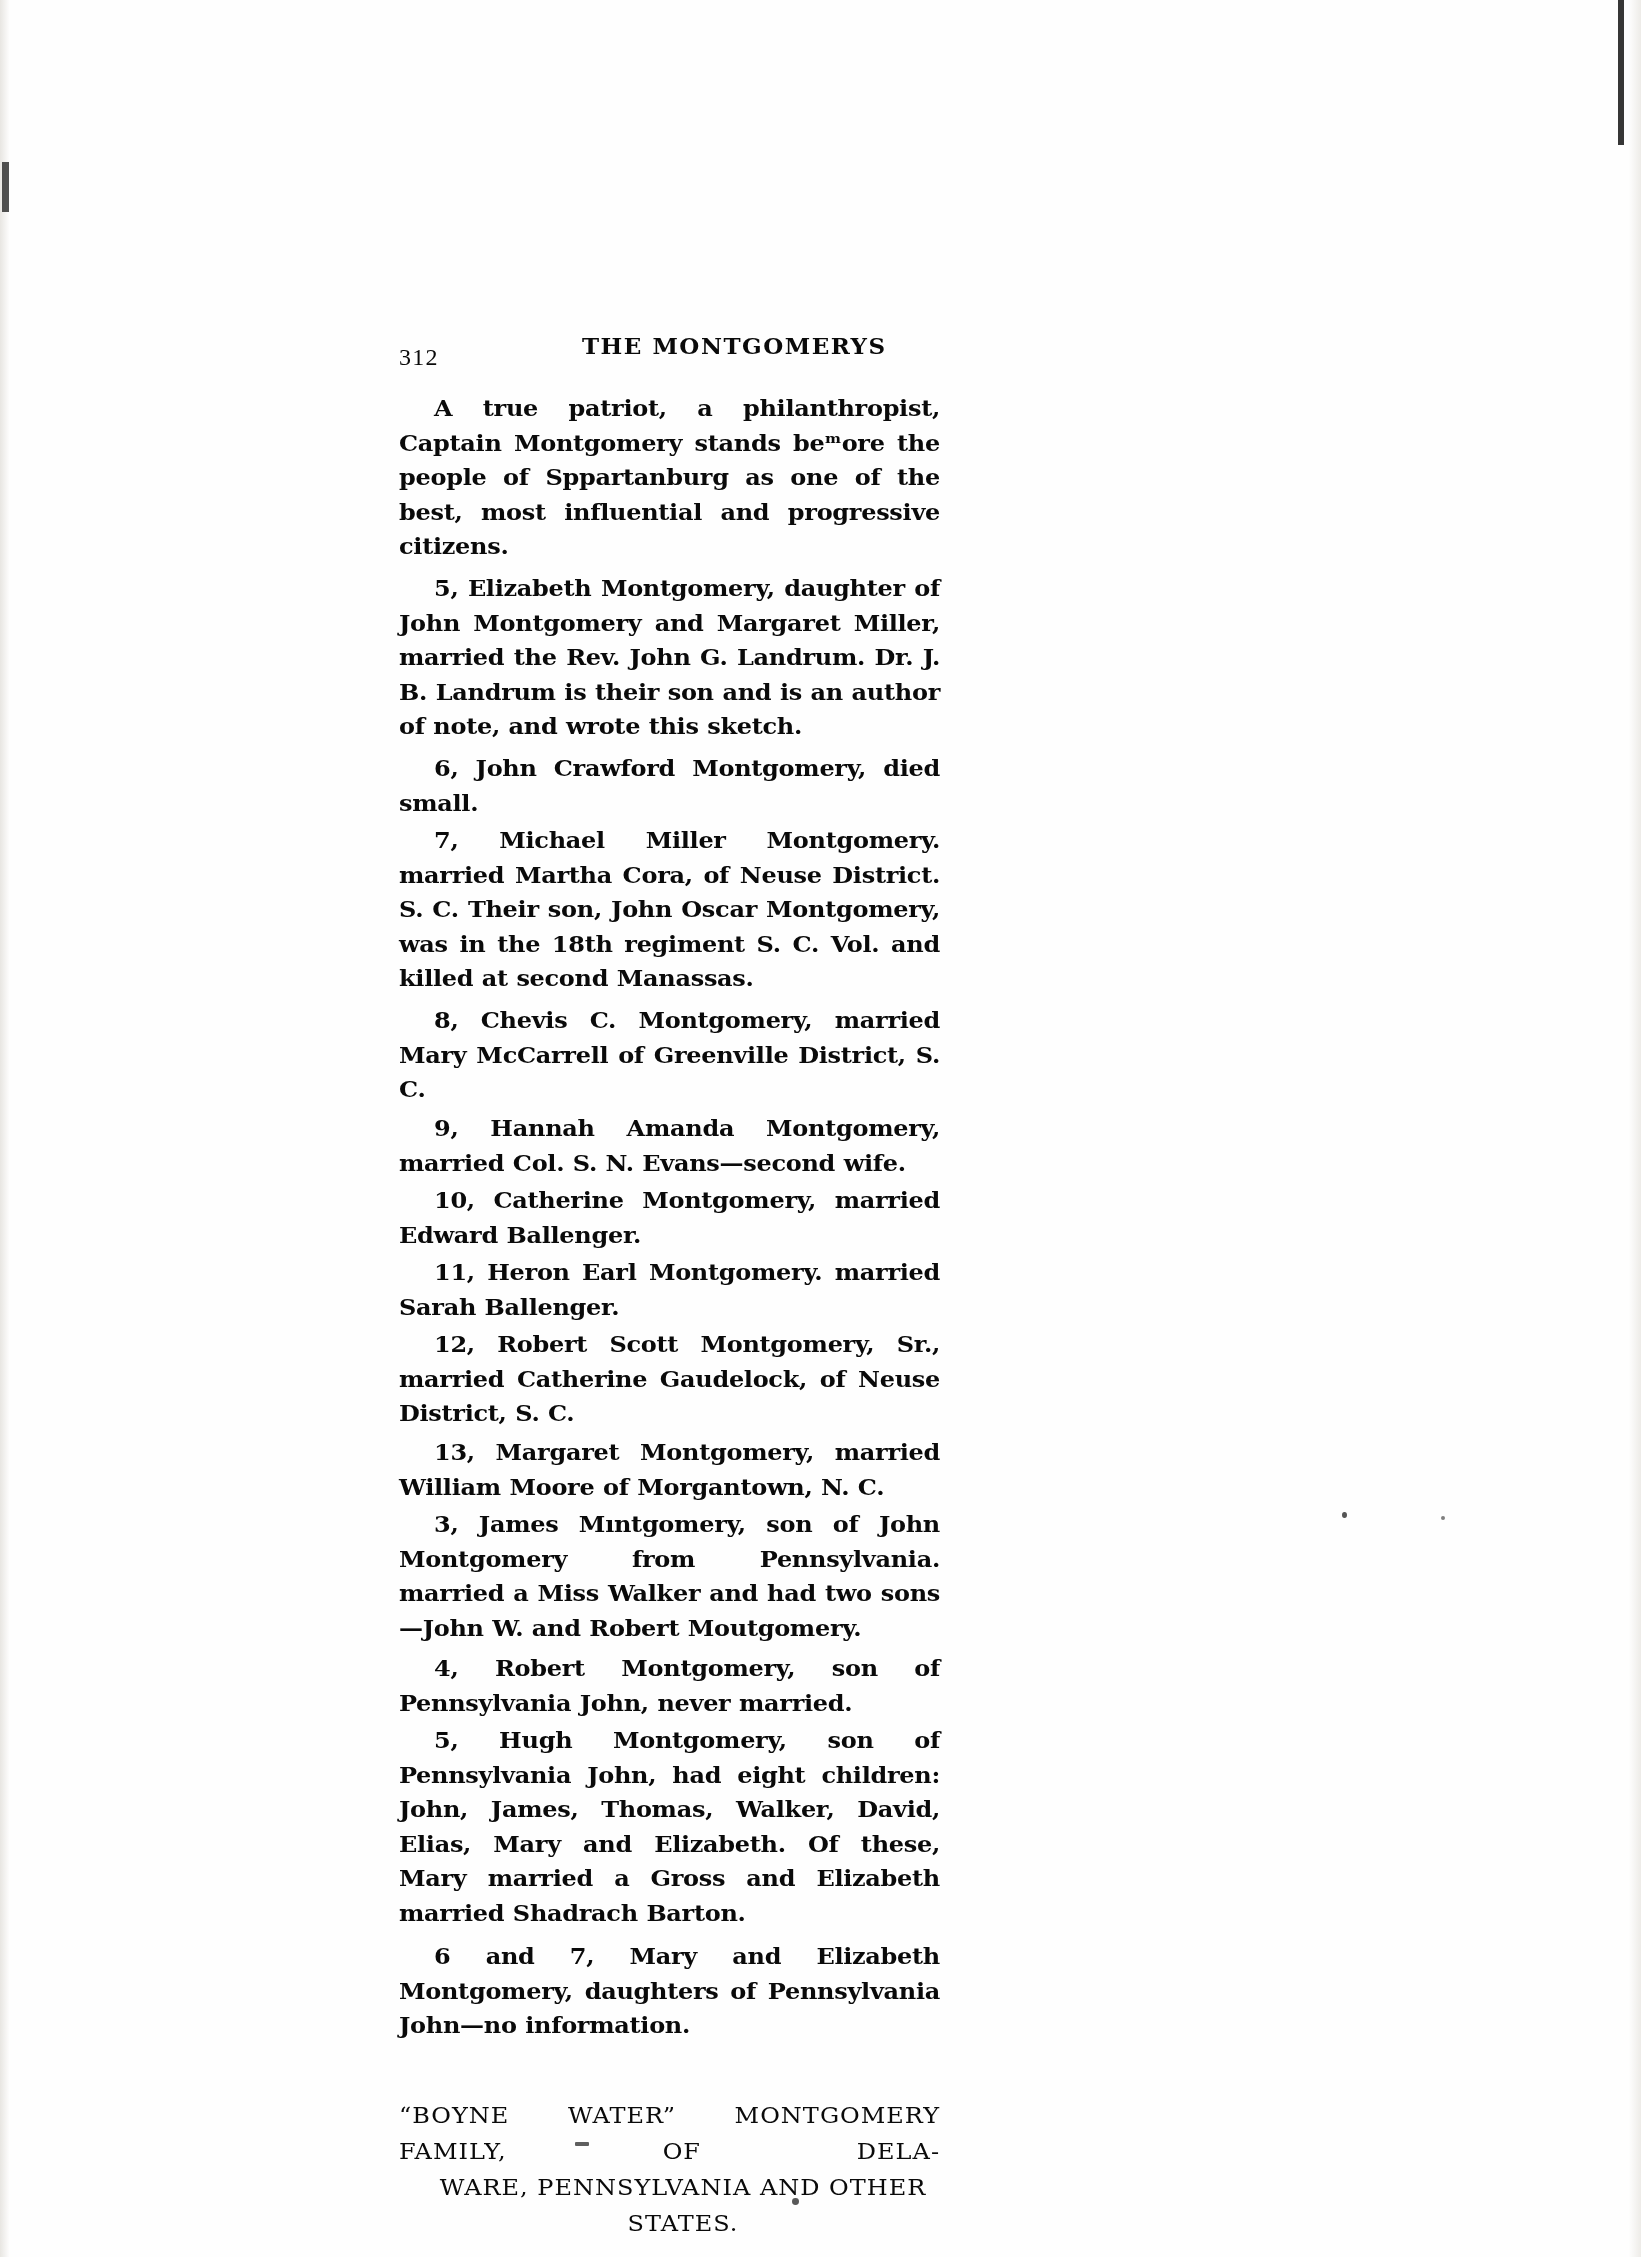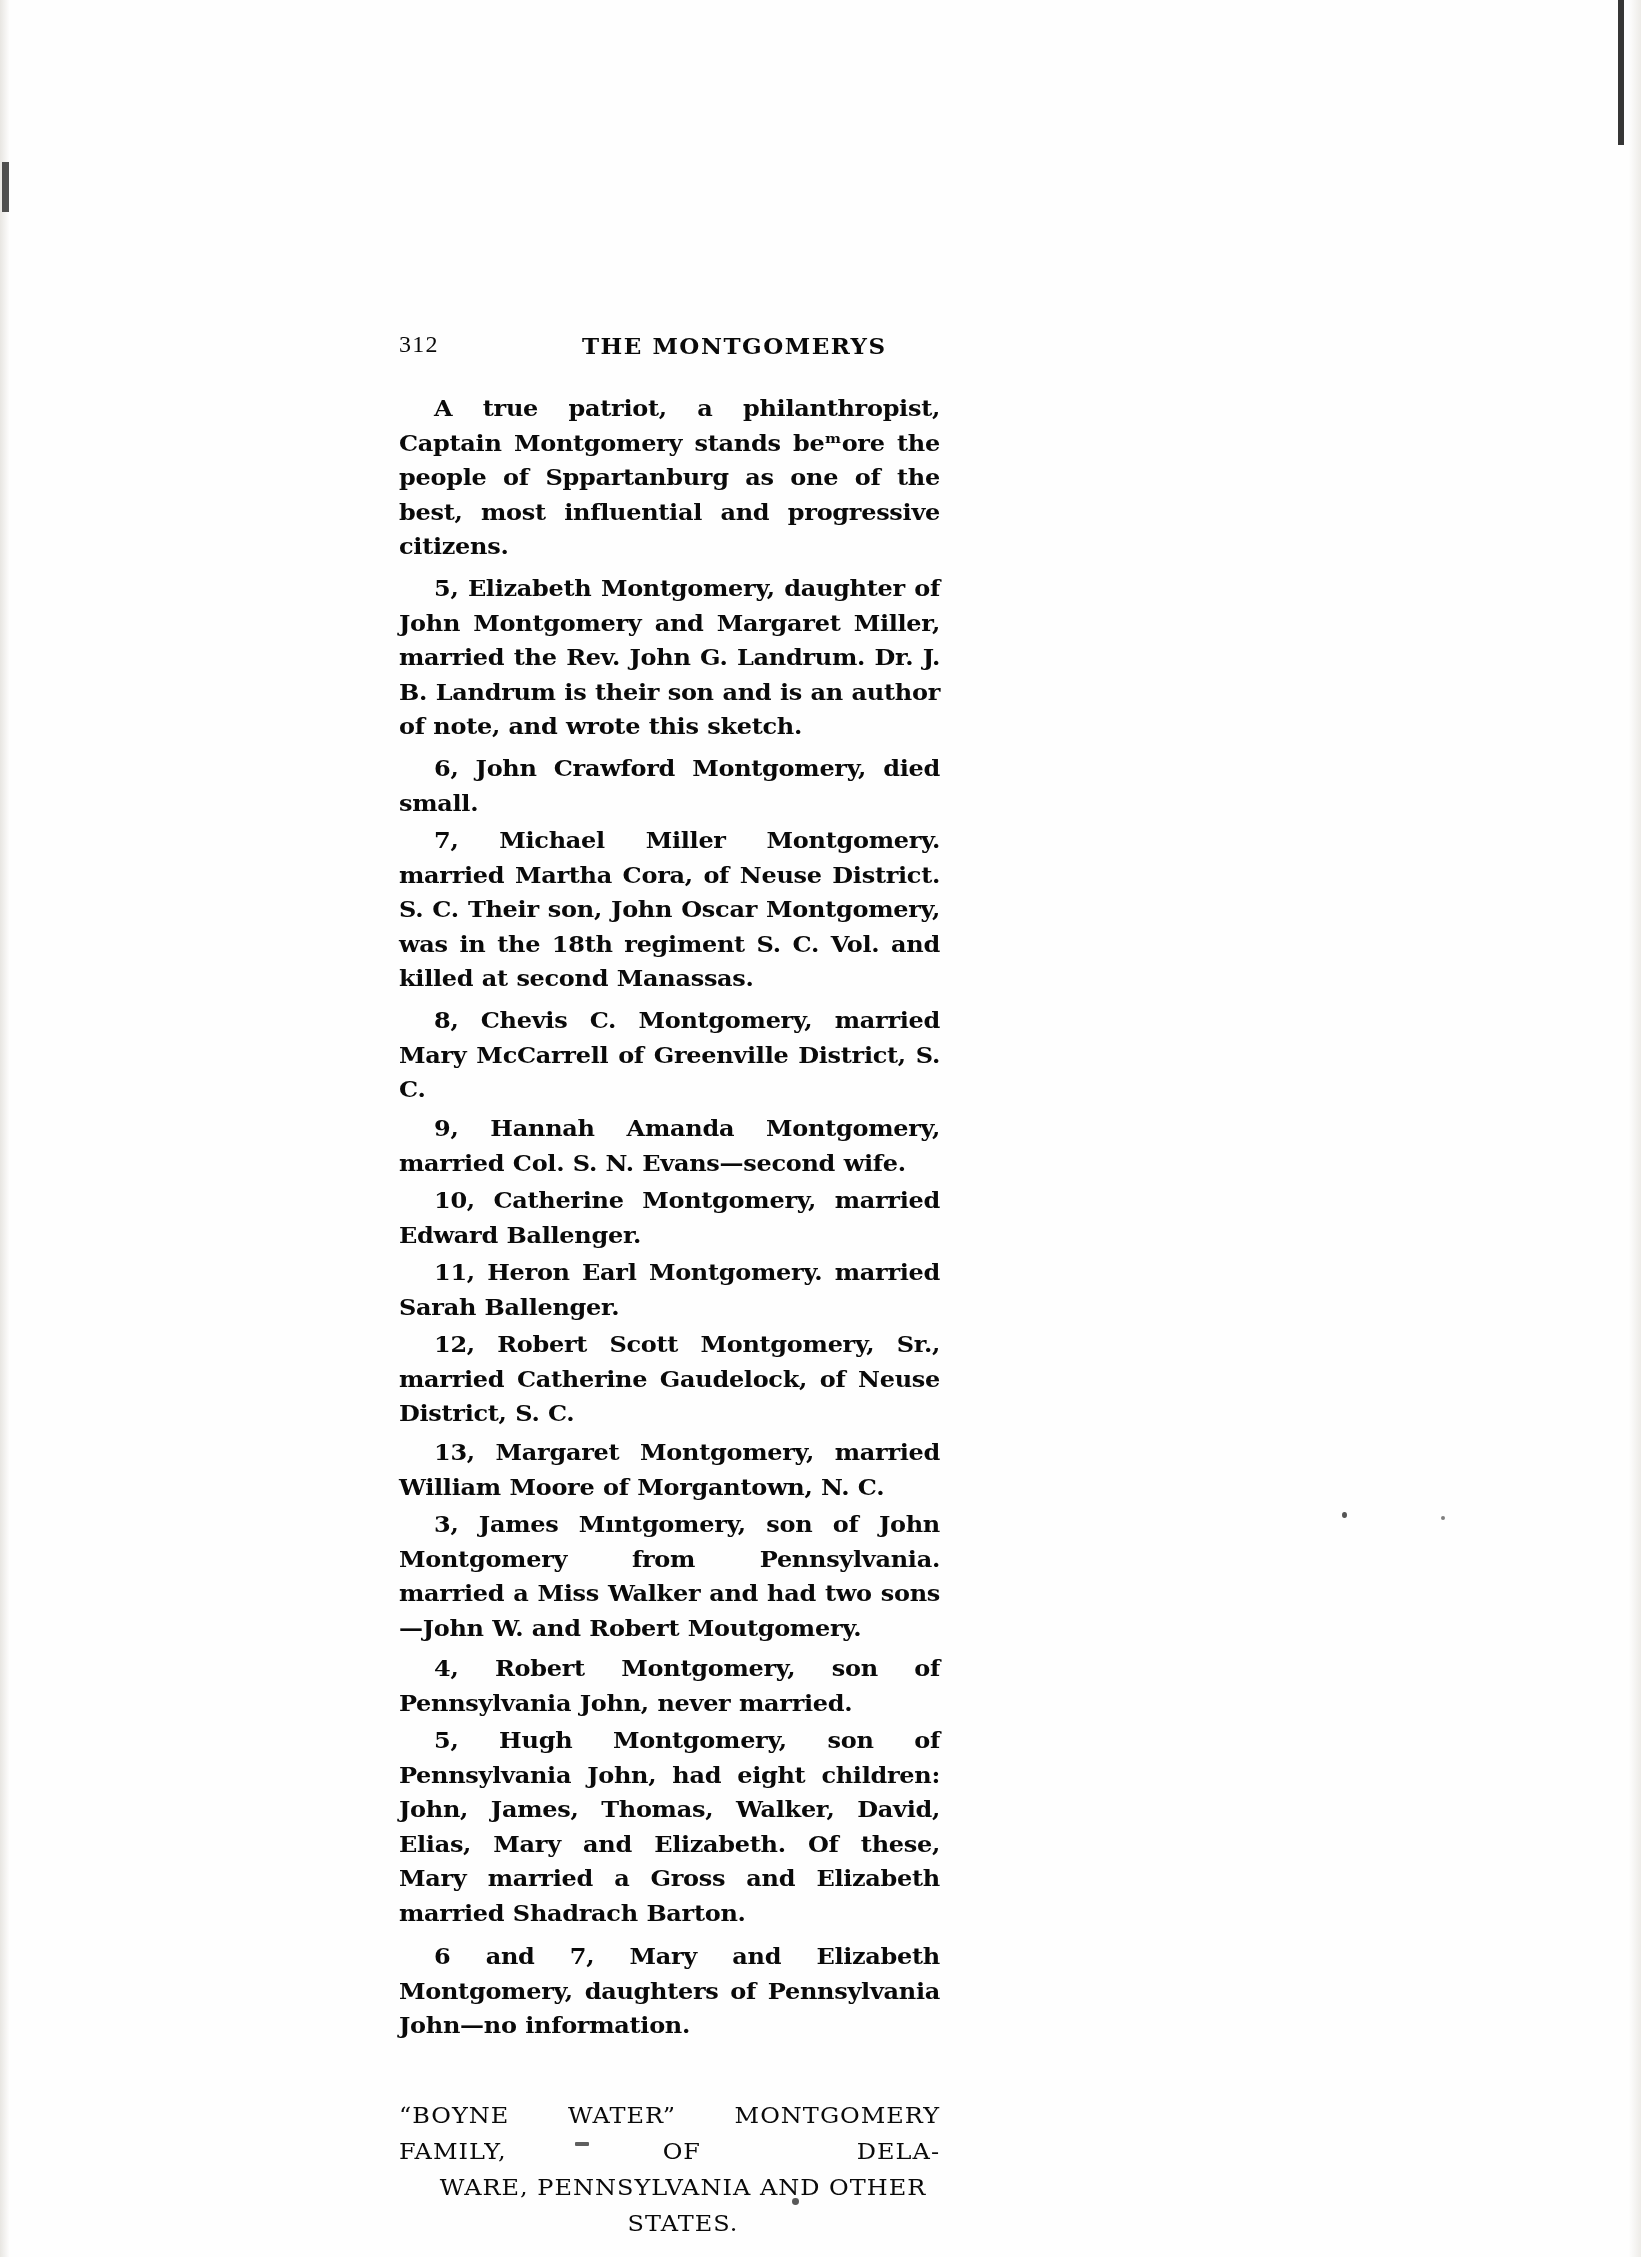--- a/index.html
+++ b/index.html
@@ -62,21 +62,21 @@
   }
 
   .running-head {
     position: relative;
     height: 42px;
     margin-bottom: 21px;
   }
   .folio {
     position: absolute;
     left: 0px;
-    top: 3px;
+    top: 16px;
     font-size: 24px;
     letter-spacing: 1.2px;
     font-family: "Liberation Serif", "DejaVu Serif", serif;
   }
   .head-title {
     position: absolute;
     left: 183px;
     top: 5.8px;
     font-size: 23px;
     letter-spacing: 1.5px;

